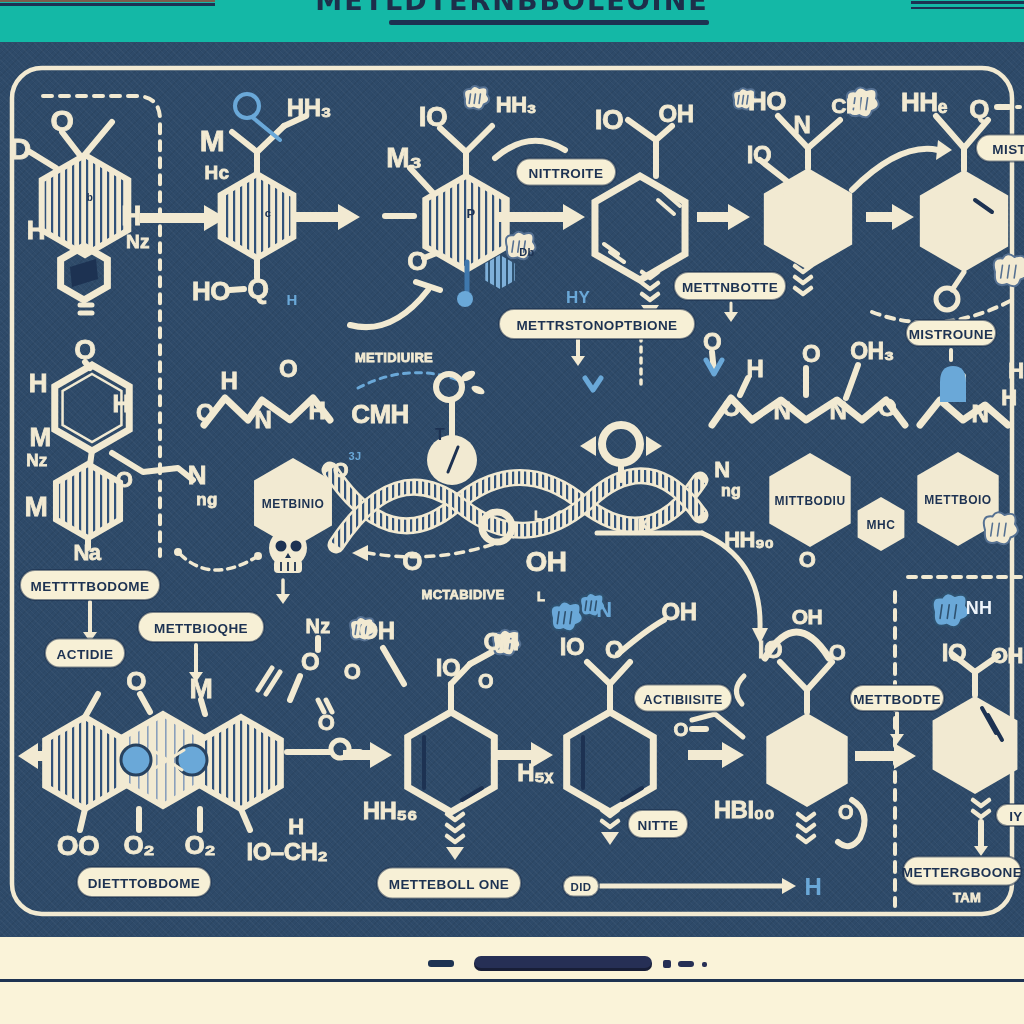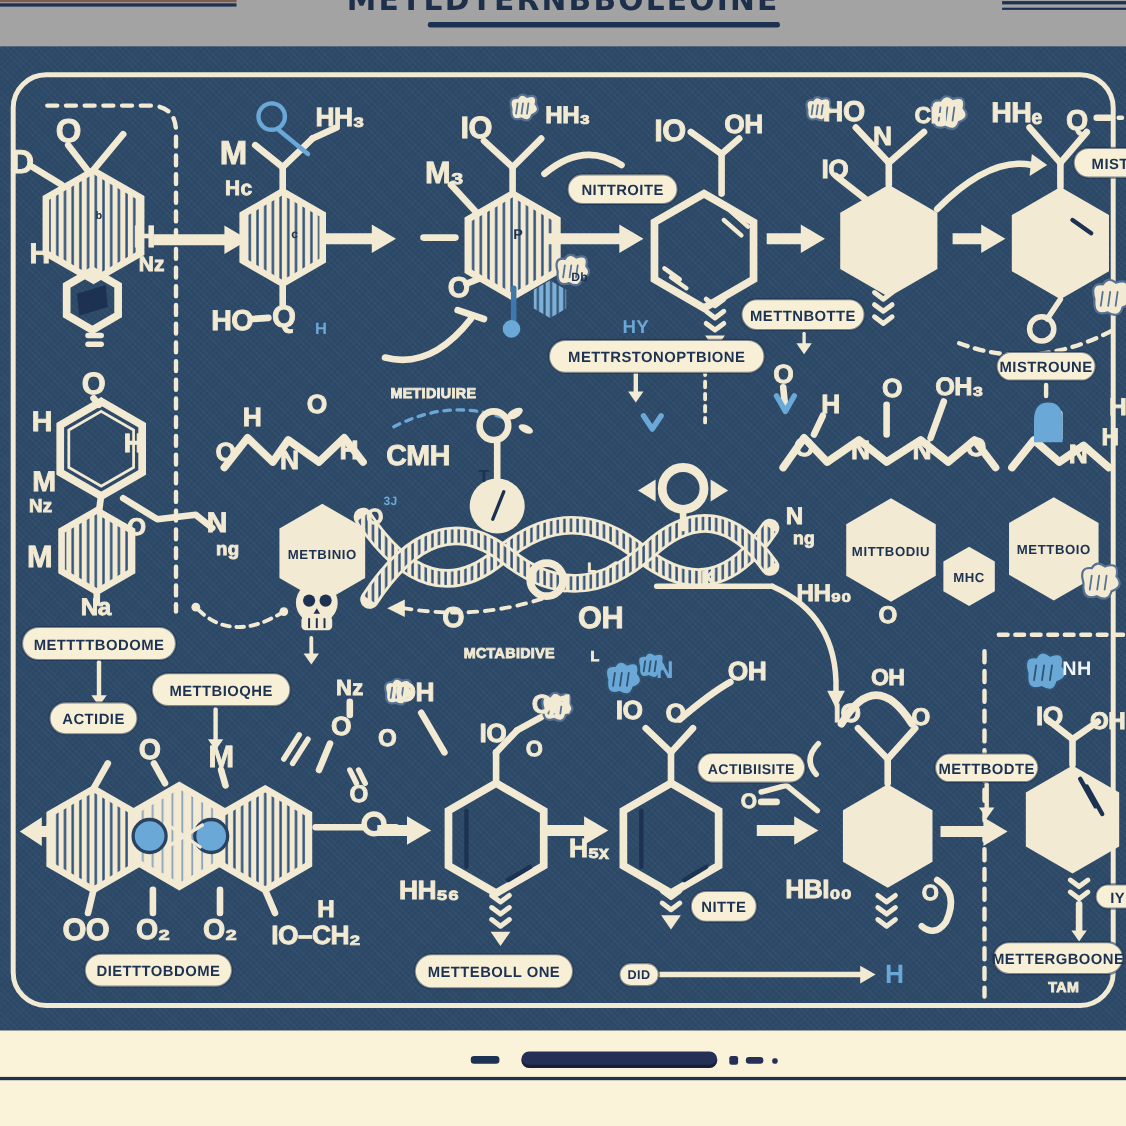--- a/index.html
+++ b/index.html
@@ -1,19 +1,19 @@
 <!DOCTYPE html>
 <html><head>
 <meta charset="utf-8">
 <style>
   html,body{margin:0;padding:0;background:#faf3d9;}
   #stage{position:relative;width:1024px;height:1024px;overflow:hidden;background:#faf3d9;
          font-family:"Liberation Sans",sans-serif;}
   .band{position:absolute;left:0;width:1024px;}
-  #header{top:0;height:42px;background:#a3a3a3;overflow:hidden;}
+  #header{top:0;height:42px;background:#14b8a6;overflow:hidden;}
   #title{position:absolute;top:-15px;left:0;width:1024px;text-align:center;
          font-weight:bold;font-size:27px;letter-spacing:2px;color:#1d2f4a;
          font-family:"DejaVu Sans",sans-serif;}
   #title-underline{position:absolute;top:20px;left:389px;width:320px;height:5px;
          background:#1d3252;border-radius:2px;}
   .rule{position:absolute;height:3px;background:#1d3252;}
   #rule-l1{top:0;left:0;width:215px;height:2px;background:#7c5c4c;}
   #rule-l2{top:3px;left:0;width:215px;}
   #rule-r1{top:1px;left:911px;width:113px;}
   #rule-r2{top:7px;left:911px;width:113px;height:2px;}

